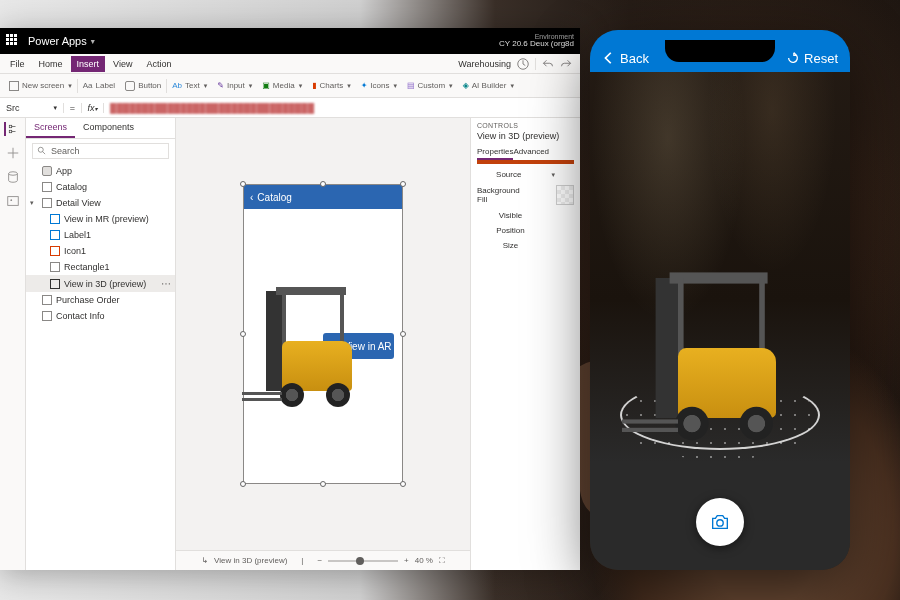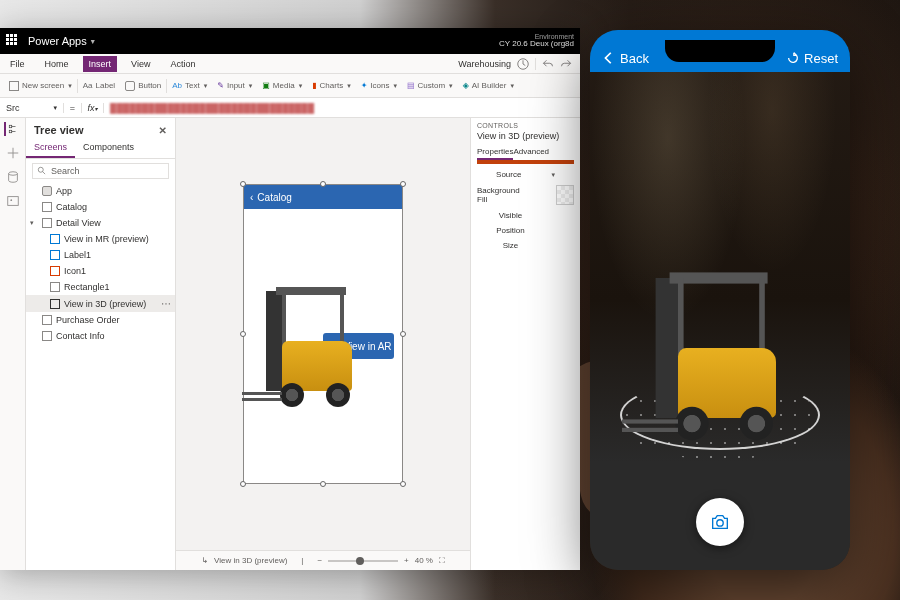--- a/index.html
+++ b/index.html
@@ -12,21 +12,21 @@
   
   .studio { position:absolute; left:0; top:28px; width:580px; height:542px; background:#701a75; box-shadow:0 4px 30px rgba(0,0,0,.3); font-size:10px; color:#323130; }
 
   .topbar { height:26px; background:#000; color:#fff; display:flex; align-items:center; padding:0 6px; font-size:10px; }
   .waffle { width:14px;height:14px;display:grid;grid-template-columns:repeat(3,3px);grid-template-rows:repeat(3,3px);gap:1px;margin-right:8px;}
   .waffle span{background:#fff;}
   .topbar .app-name{font-size:11px;}
   .topbar .chev{margin-left:4px;font-size:8px;opacity:.7;}
   .topbar .env{margin-left:auto;text-align:right;font-size:8px;line-height:1.1;opacity:.85;}
 
-  .menubar{height:20px;background:#faf9f8;border-bottom:1px solid #e1dfdd;display:flex;align-items:center;padding:0 4px;gap:8px;font-size:9px;}
+  .menubar{height:20px;background:#faf9f8;border-bottom:1px solid #e1dfdd;display:flex;align-items:center;padding:0 4px;gap:2px;font-size:9px;}
   .menubar .mi{padding:3px 6px;cursor:pointer;}
   .menubar .mi.active{background:#742774;color:#fff;}
   .menubar .right{margin-left:auto;display:flex;align-items:center;gap:6px;padding-right:4px;}
   .ic{width:12px;height:12px;display:inline-block;}
 
   .ribbon{height:24px;background:#faf9f8;border-bottom:1px solid #e1dfdd;display:flex;align-items:center;padding:0 4px;font-size:8px;color:#605e5c;}
   .ribbon .rb{display:flex;align-items:center;gap:3px;padding:2px 4px;border:1px solid transparent;}
   .ribbon .rb .box{width:10px;height:10px;border:1px solid #8a8886;}
   .ribbon .sep{width:1px;height:14px;background:#e1dfdd;}
   .ribbon .chv{font-size:7px;margin-left:1px;}
@@ -238,24 +238,20 @@
           <ellipse cx="8" cy="4" rx="5" ry="2" fill="none" stroke="#605e5c"></ellipse>
           <path d="M3 4v8c0 1 2 2 5 2s5-1 5-2V4" fill="none" stroke="#605e5c"></path>
         </svg>
       <svg class="ri" viewBox="0 0 16 16">
           <rect x="2" y="3" width="12" height="10" fill="none" stroke="#605e5c"></rect>
           <circle cx="6" cy="7" r="1" fill="#605e5c"></circle>
         </svg>
     </div>
 
     <div class="treepane">
-      <div class="hdr">
-        <span>Tree view</span>
-        <span style="font-size:10px;color:#605e5c;cursor:pointer;">✕</span>
-      </div>
       <div class="tabs">
         <div class="tb active">Screens</div>
         <div class="tb">Components</div>
       </div>
       <div class="search">
         <svg class="mg" viewBox="0 0 16 16">
             <circle cx="6" cy="6" r="4" fill="none" stroke="#605e5c"></circle>
             <path d="M9 9l4 4" stroke="#605e5c"></path>
           </svg>
         <span>Search</span>

